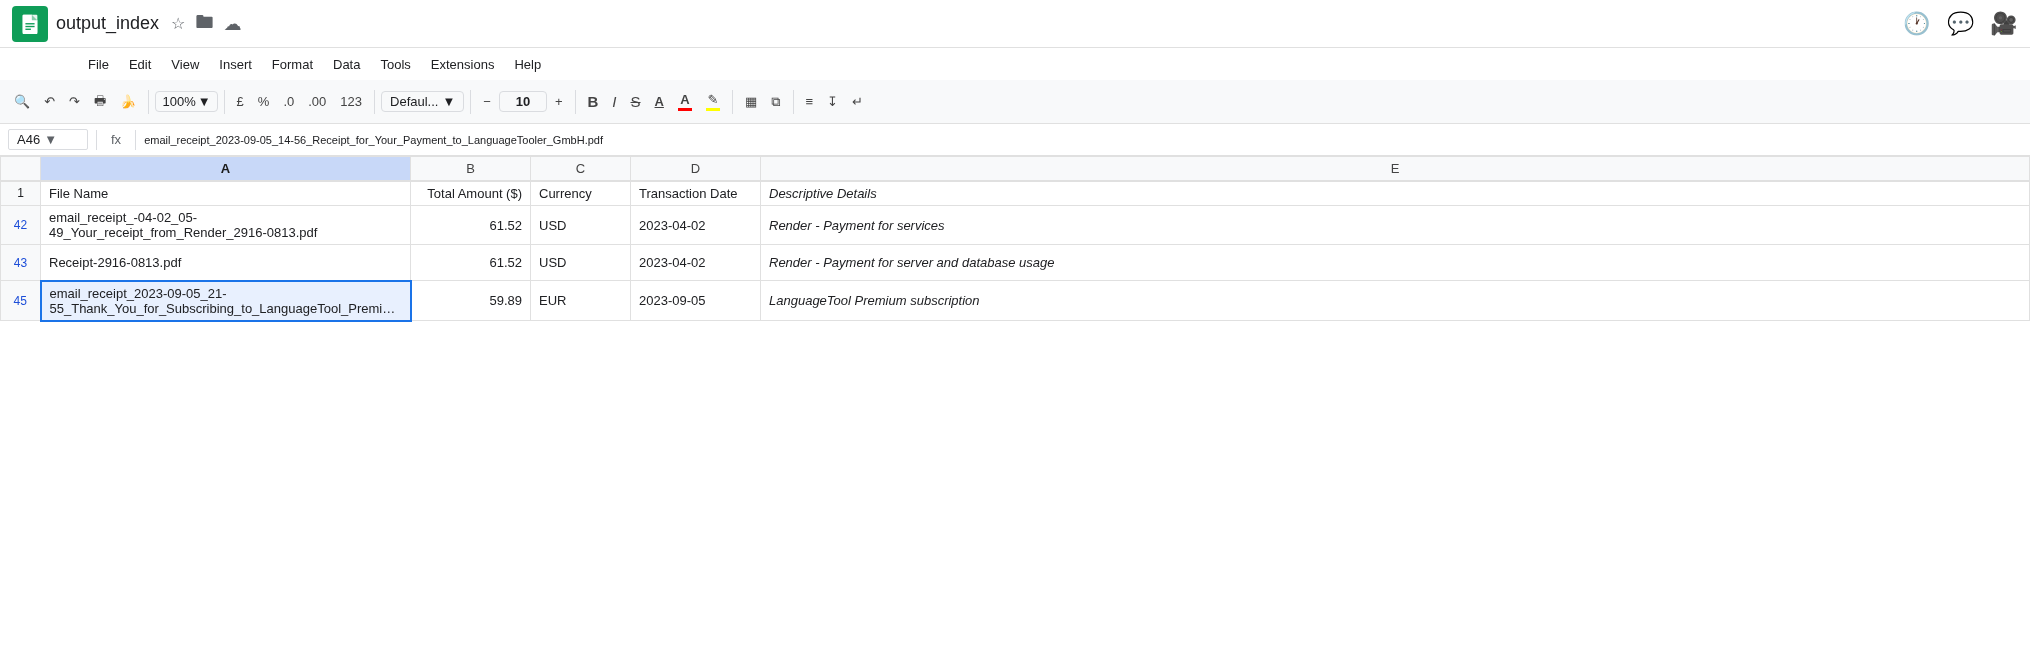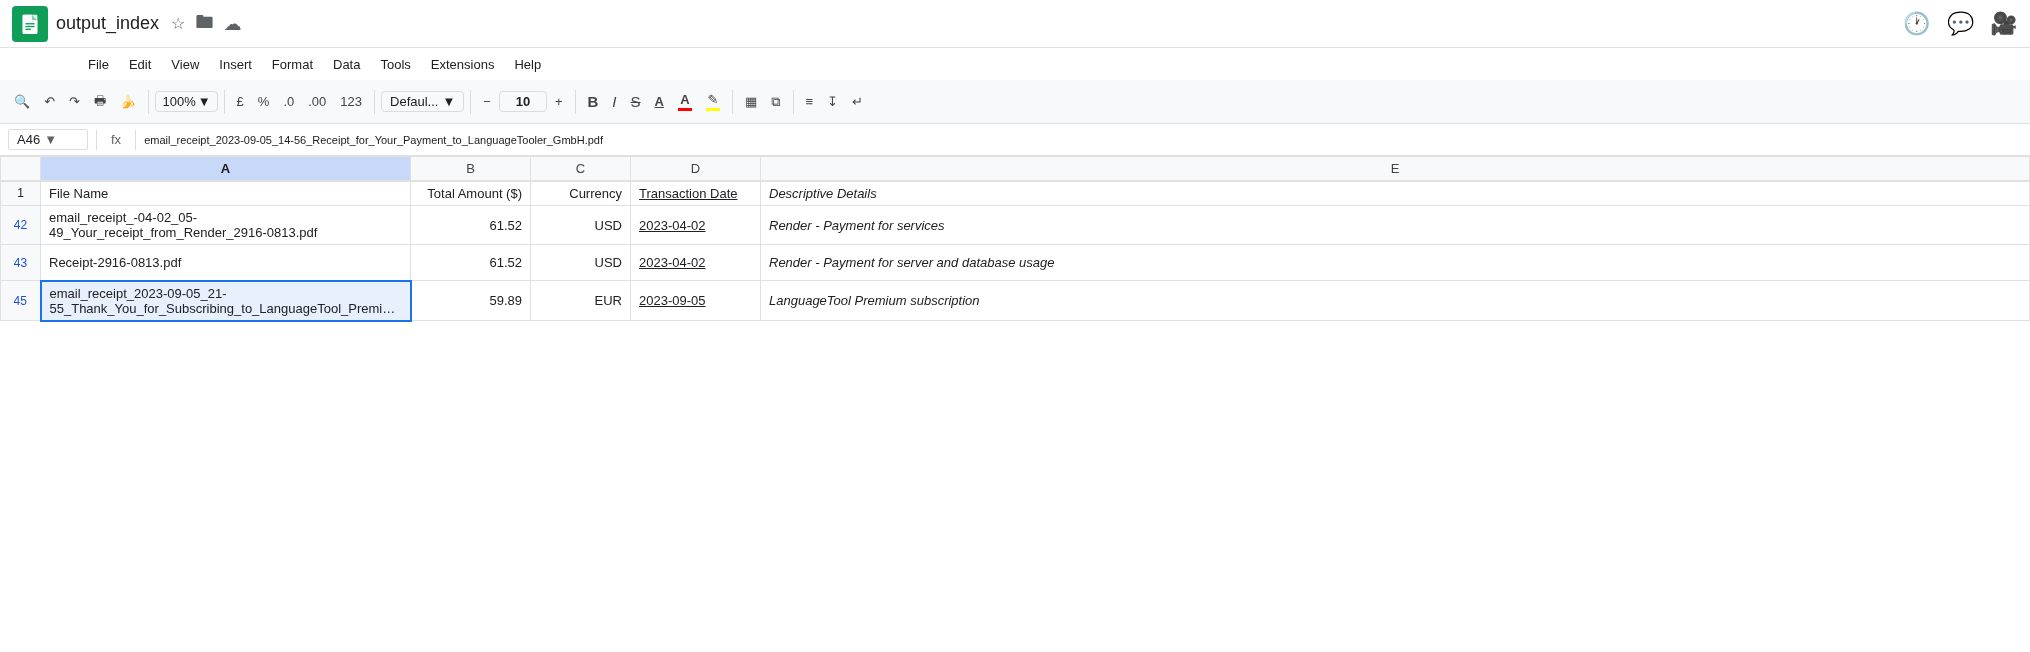--- a/index.html
+++ b/index.html
@@ -208,22 +208,22 @@
       font-weight: 400;
       color: #202124;
     }
     
     .data-row td {
       vertical-align: middle;
       height: 36px;
     }
     .col-a { width: 370px; }
     .col-b { width: 120px; text-align: right; }
-    .col-c { width: 100px; text-align: right; }
-    .col-d { width: 130px; text-decoration: underline; }
+    .col-c { width: 100px; }
+    .col-d { width: 130px; }
     .col-e { width: auto; font-style: italic; }
     .col-b-data { text-align: right; }
     .selected-cell {
       background: #e8f0fe;
     }
   </style>
 </head>
 <body>
 
 <div class="title-bar">

